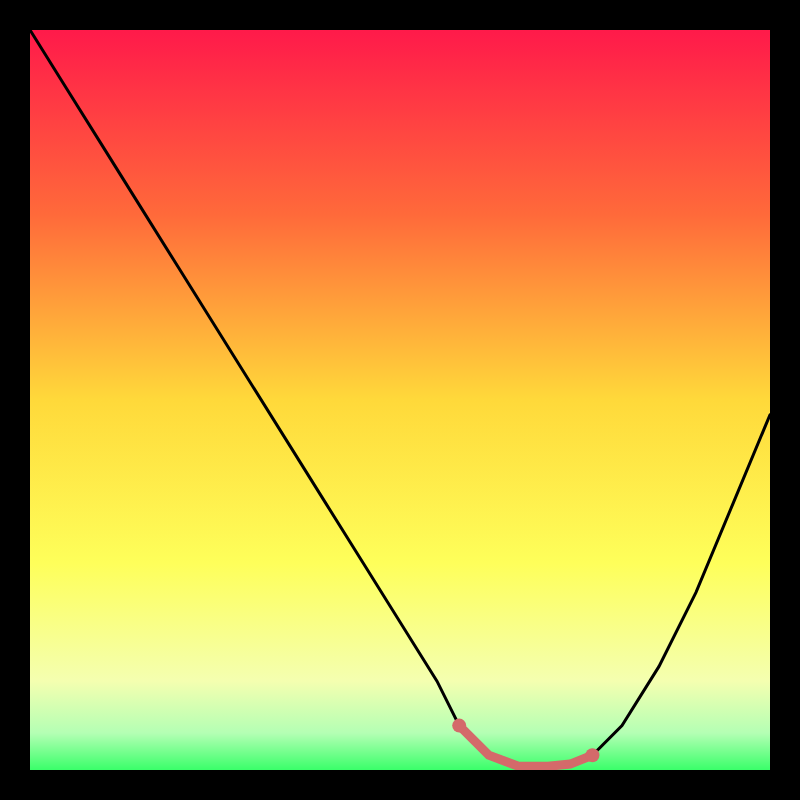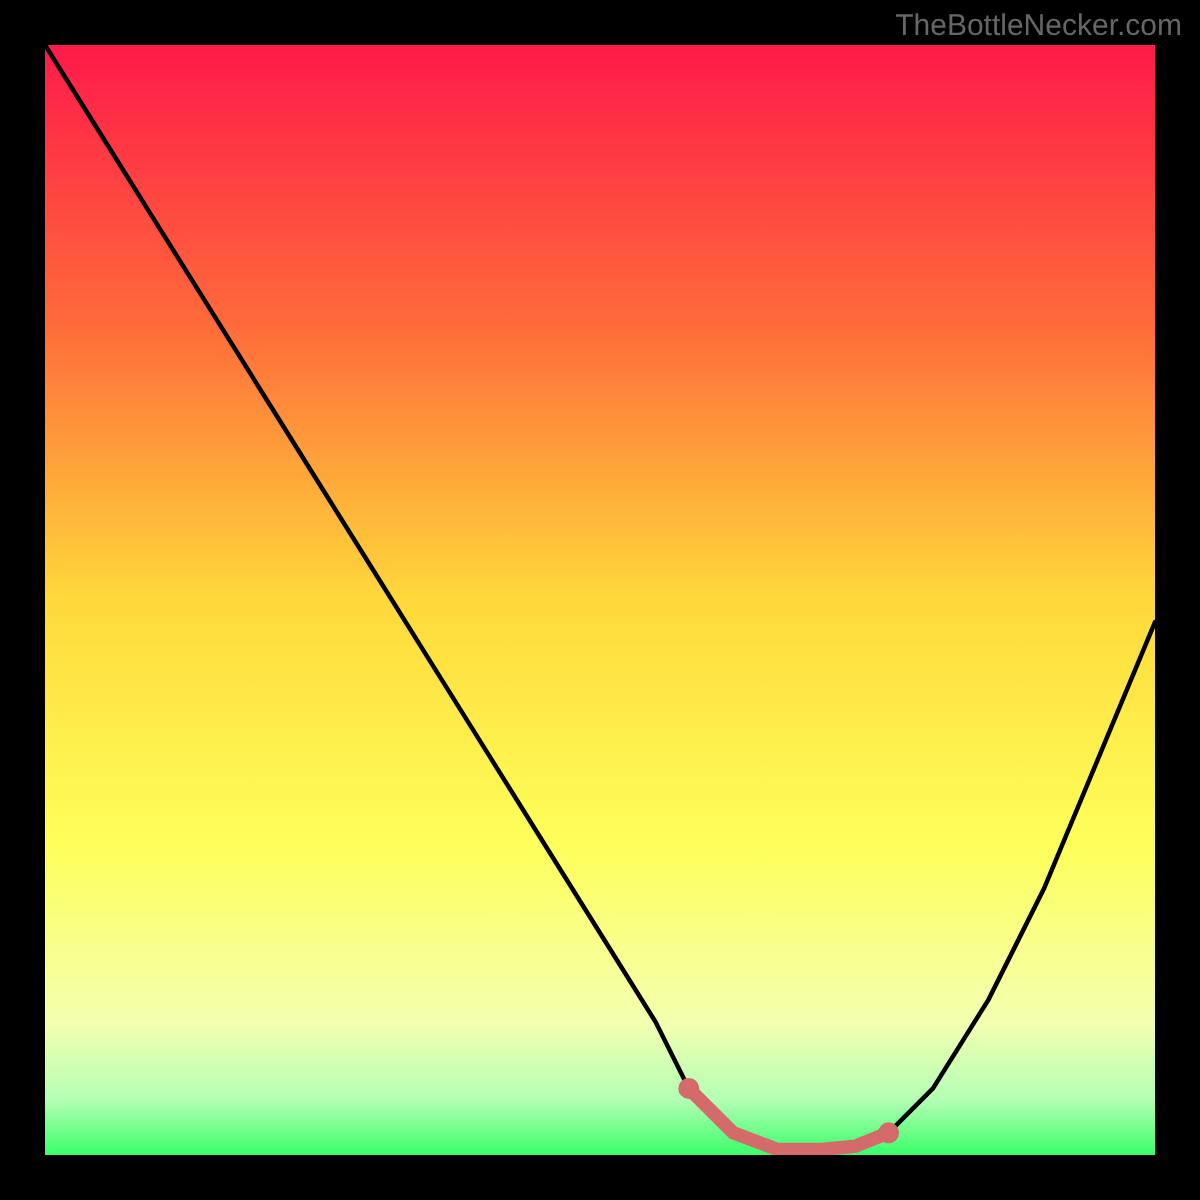--- a/index.html
+++ b/index.html
@@ -34,21 +34,20 @@
     height: 740px;
   }
   svg {
     display: block;
   }
 </style>
 </head>
 <body>
 
 <div class="container">
-  <div class="watermark">TheBottleNecker.com</div>
   <div class="plot-area">
     <svg width="740" height="740" viewBox="0 0 740 740">
       <defs>
         <linearGradient id="bg-grad" x1="0" y1="0" x2="0" y2="1">
           <stop offset="0%" stop-color="#ff1a4a"></stop>
           <stop offset="25%" stop-color="#ff6a3a"></stop>
           <stop offset="50%" stop-color="#ffd93a"></stop>
           <stop offset="72%" stop-color="#feff5a"></stop>
           <stop offset="88%" stop-color="#f4ffb0"></stop>
           <stop offset="95%" stop-color="#b4ffb4"></stop>

